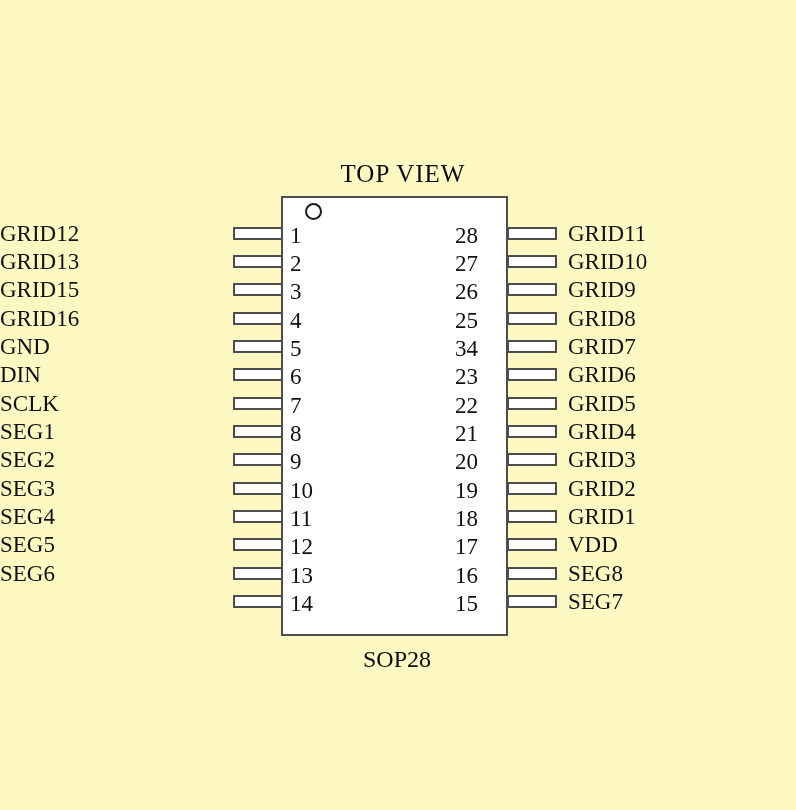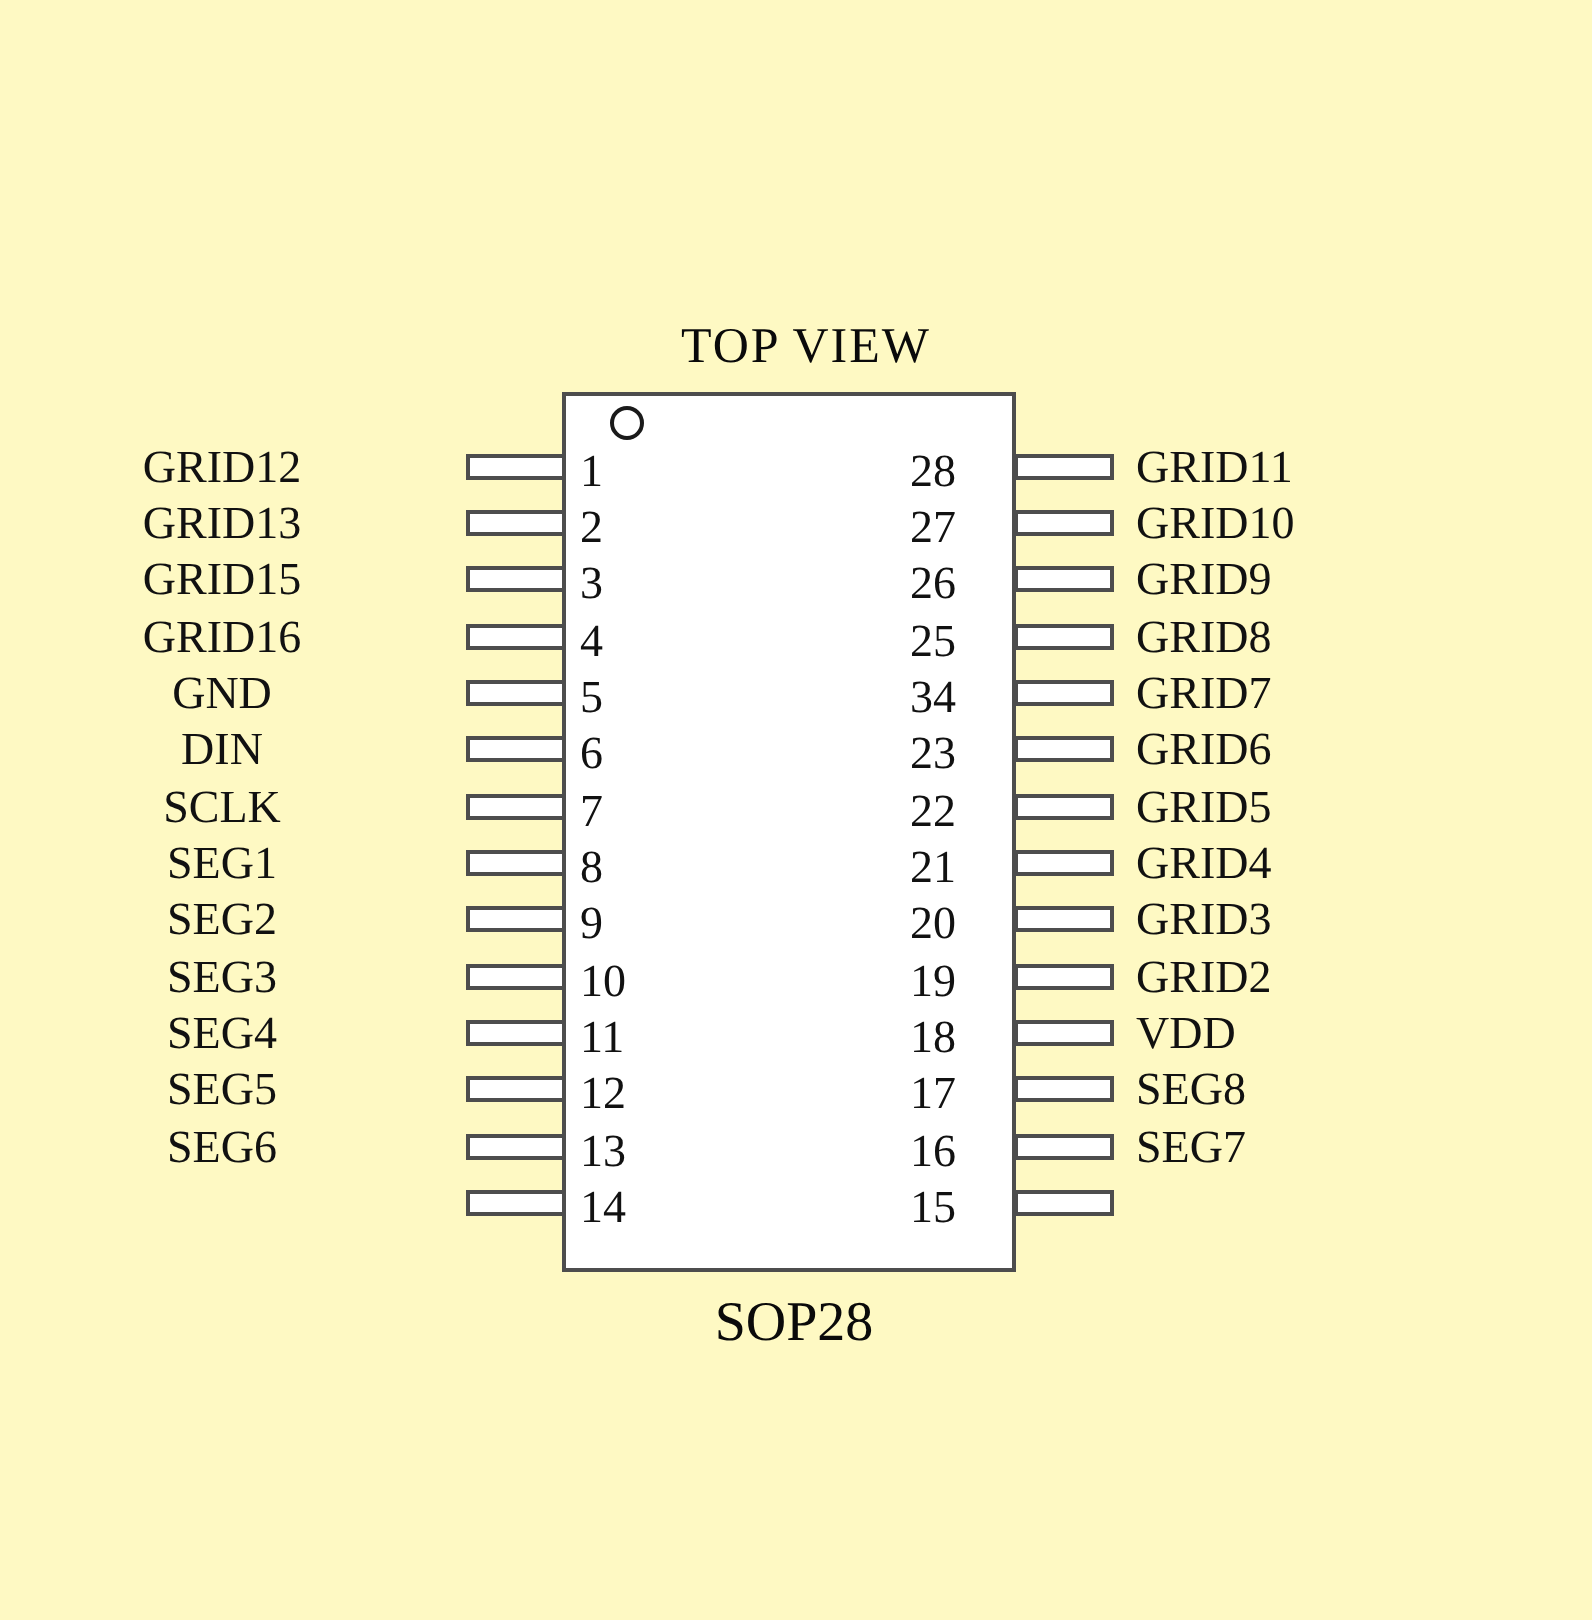--- a/index.html
+++ b/index.html
@@ -33,40 +33,40 @@
     left: 305px; top: 203px;
     width: 17px; height: 17px;
     border: 2px solid #1a1a1a;
     border-radius: 50%;
     box-sizing: border-box;
     background: #ffffff;
   }
   .col { position: absolute; top: 219px; }
   .row { height: 28.35px; display: flex; align-items: center; }
   .labels-left  { left: 0;   width: 222px; }
-  .labels-left .row { justify-content: center; }
+  .labels-left .row { justify-content: flex-start; }
   .boxes-left   { left: 233px; width: 50px; }
   .nums-left    { left: 290px; width: 50px; top: 221px; }
   .nums-right   { left: 455px; width: 45px; top: 221px; }
   .nums-right .row { justify-content: flex-start; }
   .boxes-right  { left: 507px; width: 50px; }
   .labels-right { left: 568px; width: 170px; }
   .pin-box {
     display: block;
     width: 50px; height: 13px;
     border: 2px solid #4d4d4d;
     box-sizing: border-box;
     background: #ffffff;
   }
   .pin-label, .pin-num { font-size: 23px; line-height: 1; white-space: nowrap; }
   .pkg {
     position: absolute;
     left: 297px; top: 646px; width: 200px;
     text-align: center;
-    font-size: 28px;
+    font-size: 24px;
     color: #0a0a0a;
   }
 </style>
 </head>
 <body>
 
 <div class="canvas">
 
   <div class="title">TOP VIEW</div>
 
@@ -320,20 +320,23 @@
     <div class="row">
         <span class="pin-label">GRID4</span>
       </div>
     <div class="row">
         <span class="pin-label">GRID3</span>
       </div>
     <div class="row">
         <span class="pin-label">GRID2</span>
       </div>
     <div class="row">
+        <span class="pin-label">GRID1</span>
+      </div>
+    <div class="row">
         <span class="pin-label">VDD</span>
       </div>
     <div class="row">
         <span class="pin-label">SEG8</span>
       </div>
     <div class="row">
         <span class="pin-label">SEG7</span>
       </div>
   </div>
 

